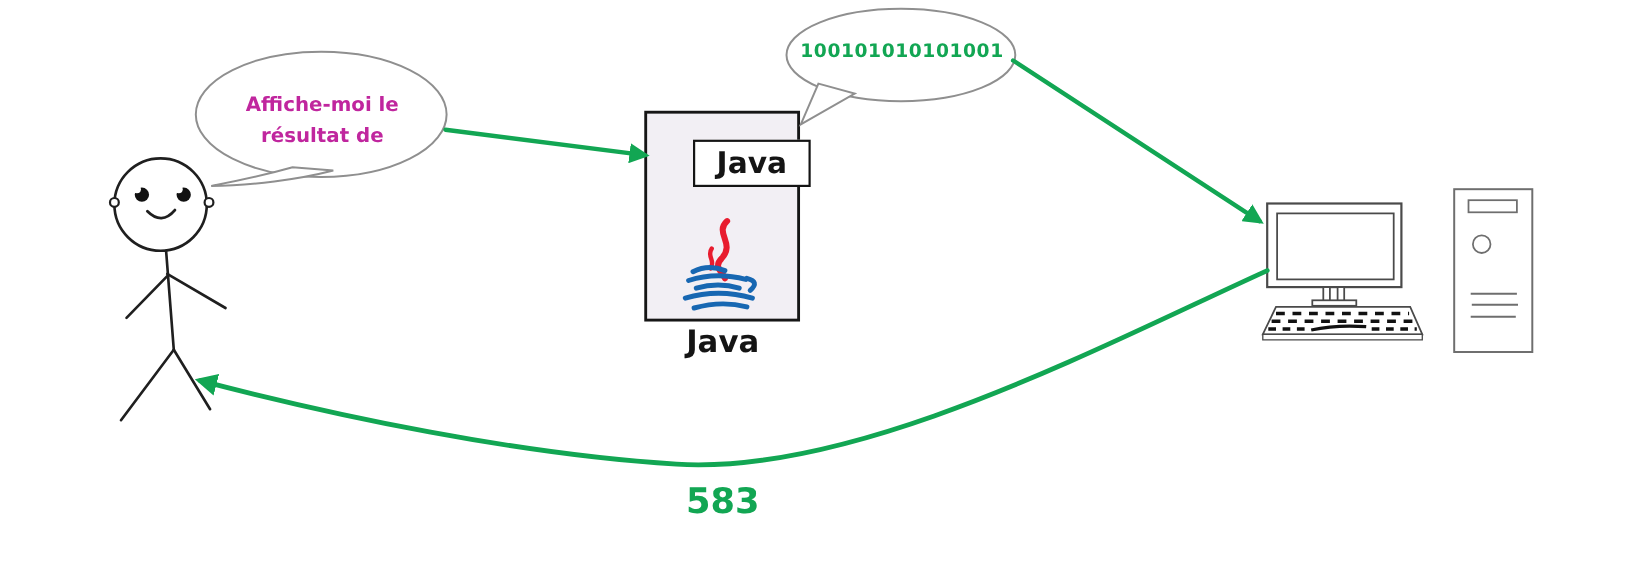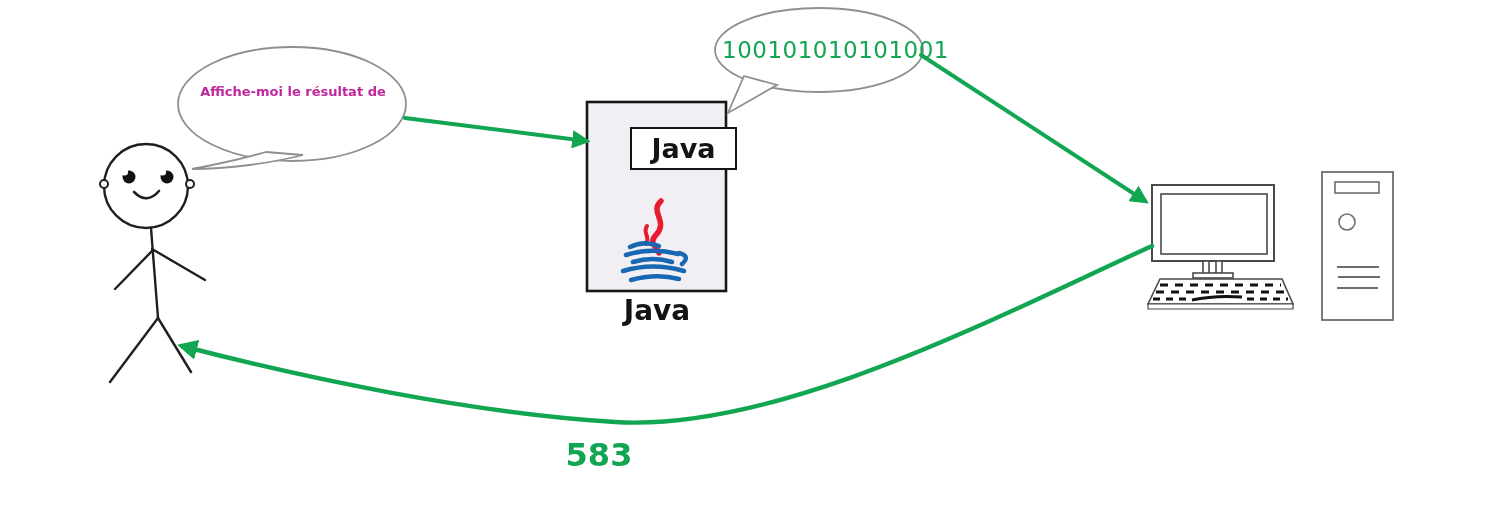--- a/index.html
+++ b/index.html
@@ -20,38 +20,38 @@
   .boxfill{fill:var(--java_box_fill);stroke:#161616;}
   .flame{stroke:var(--logo_red);}
   .cup{stroke:var(--logo_blue);}
   .pc{stroke:var(--computer_stroke);fill:#ffffff;}
   .tower{stroke:var(--tower_stroke);fill:#ffffff;}
 
   .txt{position:absolute;text-align:center;font-family:cursive, "DejaVu Sans", sans-serif;}
   .user-bubble-text{
     left:182px;top:82px;width:222px;
     color:var(--magenta);
-    font-size:13px;line-height:1.55;font-weight:600;
+    font-size:18px;line-height:1.55;font-weight:600;
   }
   .binary-text{
     left:722px;top:37px;width:196px;
     color:var(--green);
-    font-size:23px;font-weight:400;letter-spacing:.5px;text-align:center;
+    font-size:17px;font-weight:700;letter-spacing:.5px;text-align:center;
   }
   .java-label-box{
     left:630px;top:127px;width:103px;height:39px;
     background:#ffffff;border:2.5px solid #141414;
     color:#141414;font-size:27px;line-height:39px;font-weight:600;
   }
   .java-caption{
     left:593px;top:294px;width:128px;
     color:#141414;font-size:28px;font-weight:600;
   }
   .result-label{
-    left:544px;top:436px;width:110px;
+    left:602px;top:436px;width:110px;
     color:var(--green);
     font-size:32px;font-weight:700;
   }
 </style>
 </head>
 <body>
 
 <div class="canvas">
 
   <svg class="scene" width="1487" height="531" viewBox="0 0 1487 531">

